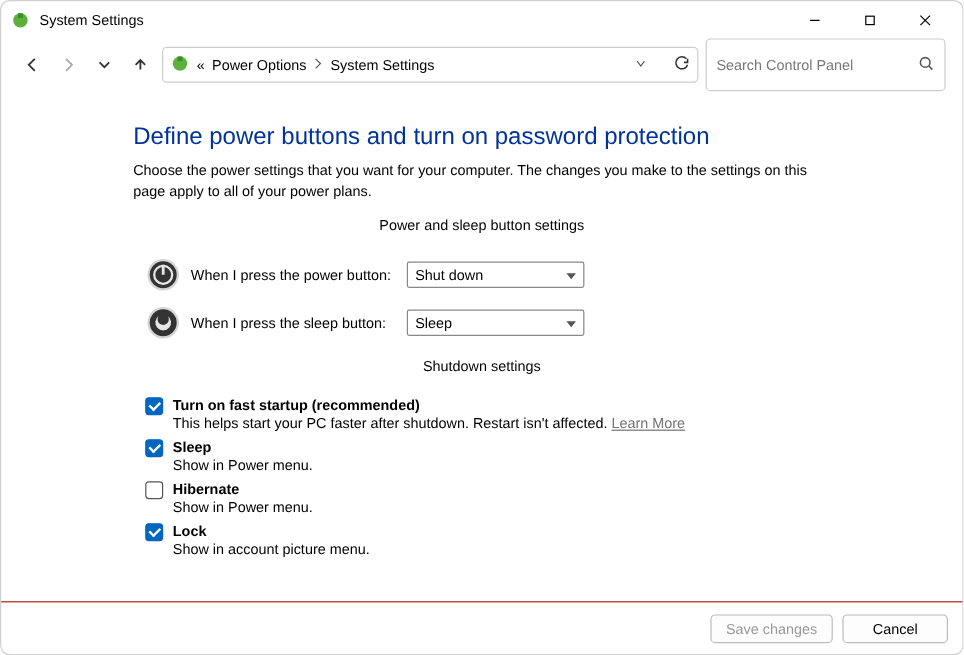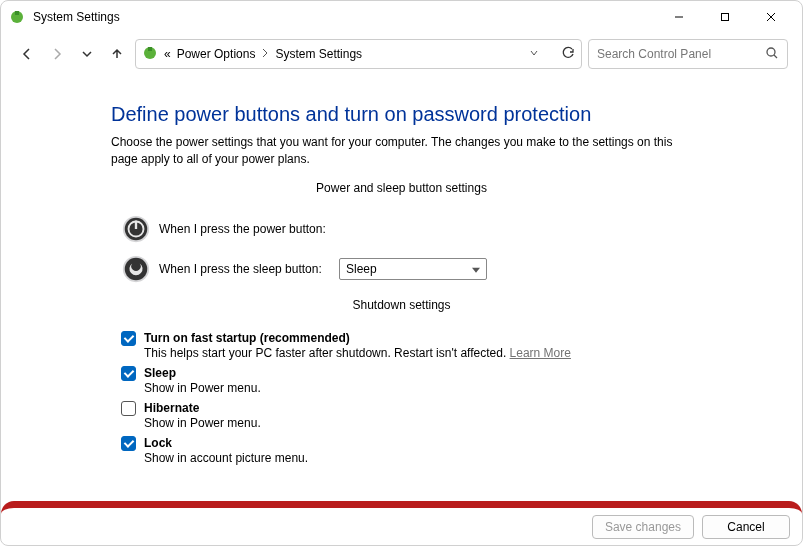--- a/index.html
+++ b/index.html
@@ -13,21 +13,21 @@
   .title-spacer { flex: 1; }
   .win-btns { display: flex; gap: 0; }
   .win-btn { width: 46px; height: 32px; display: flex; align-items: center; justify-content: center; }
 
   
   .navbar { height: 42px; display: flex; align-items: center; padding: 0 14px; gap: 6px; }
   .nav-arrow { width: 24px; height: 24px; display: flex; align-items: center; justify-content: center; color: #444; border-radius: 4px; }
   .address { flex: 1; border: 1px solid #ccc; border-radius: 4px; height: 30px; display: flex; align-items: center; padding: 0 6px; gap: 6px; }
   .crumb { font-size: 12px; }
   .addr-spacer { flex: 1; }
-  .search { width: 200px; height: 30px; border: 1px solid #ccc; border-radius: 4px; display: flex; align-items: center; padding: 10px 8px; gap: 6px; }
+  .search { width: 200px; height: 44px; border: 1px solid #ccc; border-radius: 4px; display: flex; align-items: center; padding: 10px 8px; gap: 6px; }
   .search input { border: none; outline: none; width: 100%; font-size: 12px; color: #333; background: transparent; }
   .search input::placeholder { color: #777; }
 
   
   .content { flex: 1; overflow: auto; padding: 28px 110px 8px 110px; }
   .heading { color: #003399; font-size: 20px; margin-bottom: 8px; font-weight: 400; }
   .sub { font-size: 12px; color: #000; line-height: 1.45; margin-bottom: 12px; }
 
   .fieldset { margin-top: 6px; }
   .fs-legend-row { display: flex; align-items: center; gap: 8px; margin-bottom: 10px; flex-direction: column; }
@@ -44,21 +44,21 @@
   .chk-top { display: flex; align-items: center; gap: 8px; }
   .chkbox { width: 15px; height: 15px; border: 1px solid #555; border-radius: 3px; display: inline-flex; align-items: center; justify-content: center; flex-shrink: 0; }
   .chkbox.checked { background: #0067c0; border-color: #0067c0; }
   .chkbox.checked::after { content: ''; width: 4px; height: 7px; border: solid #fff; border-width: 0 2px 2px 0; transform: rotate(45deg); margin-top: -2px; }
   .chk-label { font-size: 12px; }
   .chk-label.bold { font-weight: 600; }
   .chk-desc { font-size: 12px; margin-left: 23px; color: #000; }
   .link { color: #737373; text-decoration: underline; cursor: pointer; }
 
   
-  .footer { height: 44px; border-top: 7px solid #b91c1c; display: flex; align-items: center; justify-content: flex-end; padding: 0 12px; gap: 8px; border-radius: 13px; }
+  .footer { height: 44px; border-top: 1px solid #b91c1c; display: flex; align-items: center; justify-content: flex-end; padding: 0 12px; gap: 8px; }
   .btn { min-width: 88px; height: 24px; border: 1px solid #bbb; border-radius: 4px; background: #fdfdfd; font-size: 12px; display: flex; align-items: center; justify-content: center; padding: 0 12px; }
   .btn.disabled { color: #999; }
 </style>
 </head>
 <body>
 
 <div class="window">
 
   <div class="titlebar">
     <span class="app-icon">
@@ -155,20 +155,23 @@
       <div class="row">
         <span class="big-icon">
           <svg viewBox="0 0 32 32">
               <circle cx="16" cy="16" r="14" fill="#d5d5d7"></circle>
               <circle cx="16" cy="16" r="12" fill="#333"></circle>
               <circle cx="16" cy="16" r="8" fill="none" stroke="#e6e6e6" stroke-width="2"></circle>
               <line x1="16" y1="7" x2="16" y2="16" stroke="#e6e6e6" stroke-width="2.5"></line>
             </svg>
         </span>
         <span class="row-label">When I press the power button:</span>
+        <div class="select">
+            <span>Shut down</span>
+          </div>
       </div>
 
       <div class="row">
         <span class="big-icon">
           <svg viewBox="0 0 32 32">
               <circle cx="16" cy="16" r="14" fill="#d5d5d7"></circle>
               <circle cx="16" cy="16" r="12" fill="#333"></circle>
               <path d="M20 10 A7 7 0 1 1 12 10 A5 5 0 1 0 20 10 Z" fill="#e6e6e6"></path>
             </svg>
         </span>

